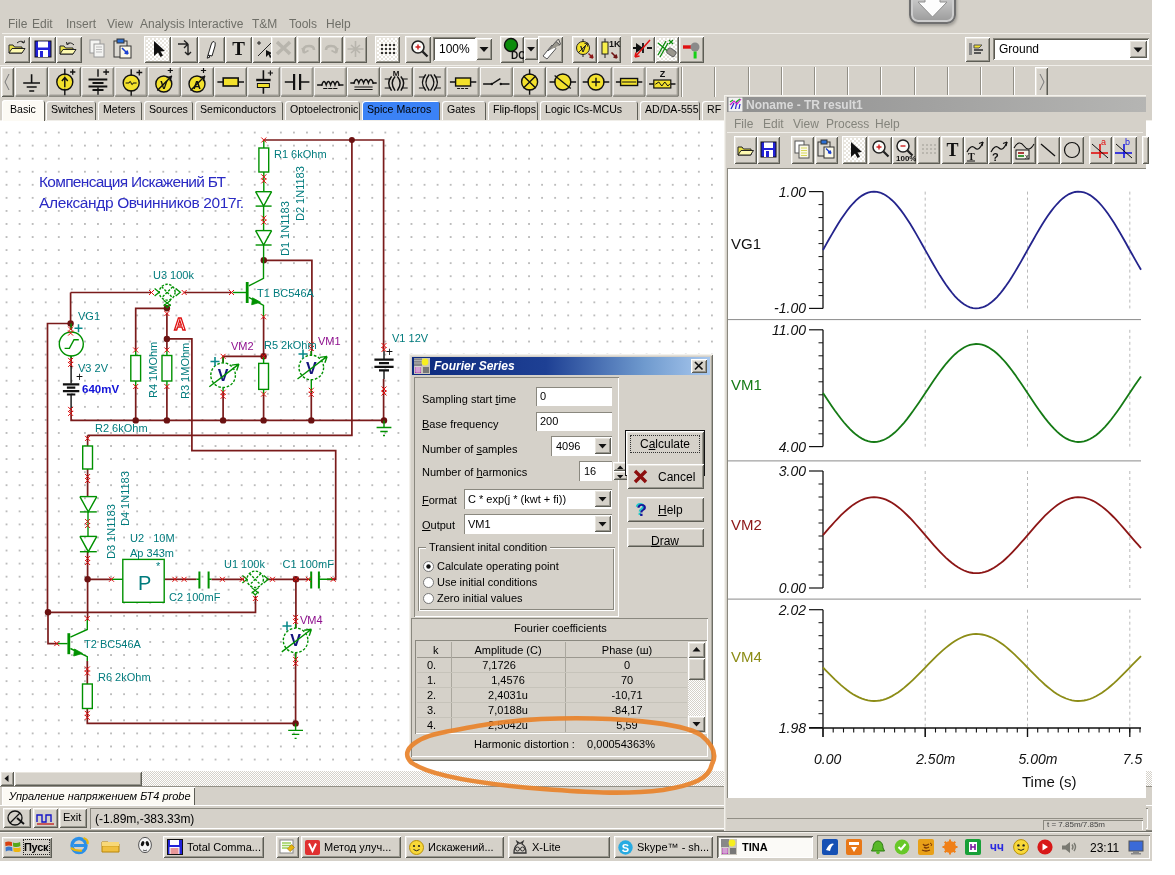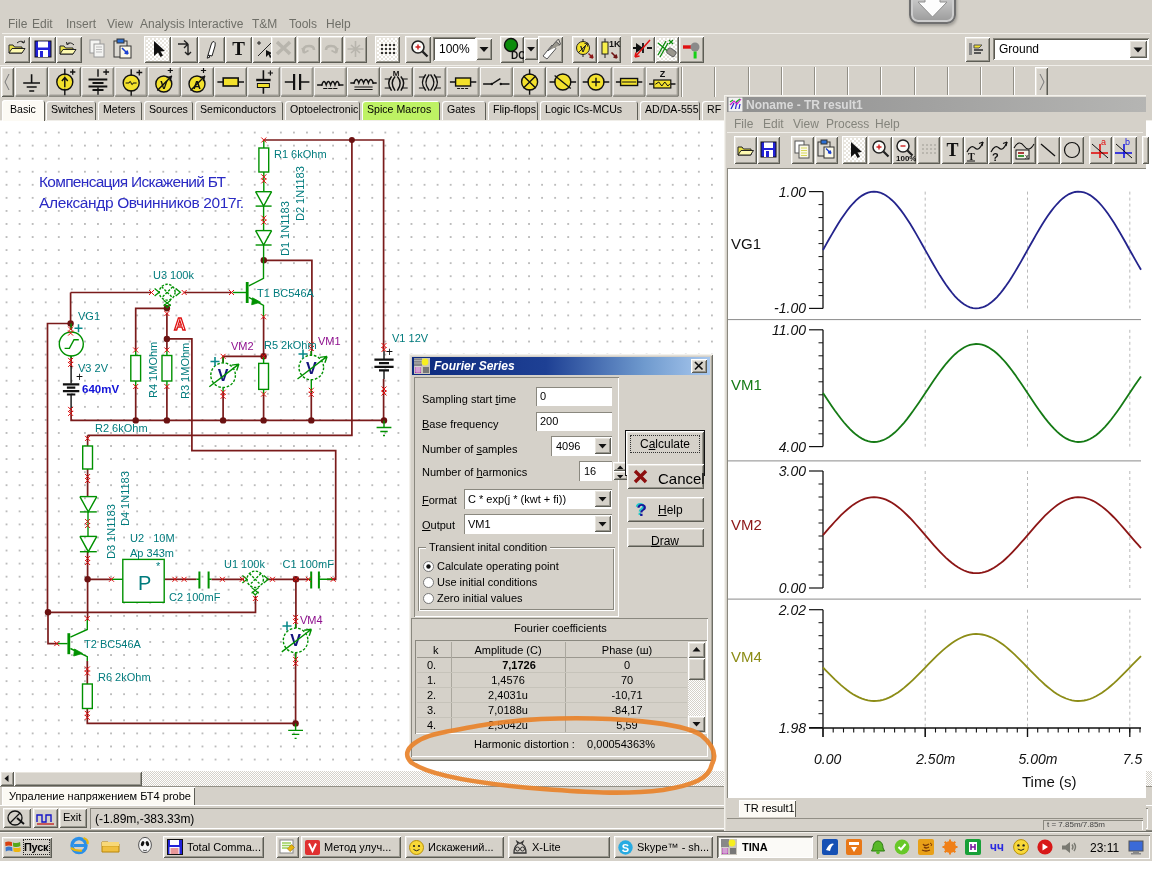--- a/index.html
+++ b/index.html
@@ -416,21 +416,21 @@
       </div>
       <div class="abs" style="left:144px;top:2px;width:49px;height:19px;background:#d5d1c9;border-radius:3px 3px 0 0;box-shadow:inset 1px 1px 0 #fff, inset -1px 0 0 #5d5d55;">
         <span style="position:absolute;left:5px;top:2px;">Sources</span>
       </div>
       <div class="abs" style="left:195px;top:2px;width:88px;height:19px;background:#d5d1c9;border-radius:3px 3px 0 0;box-shadow:inset 1px 1px 0 #fff, inset -1px 0 0 #5d5d55;">
         <span style="position:absolute;left:5px;top:2px;">Semiconductors</span>
       </div>
       <div class="abs" style="left:285px;top:2px;width:75px;height:19px;background:#d5d1c9;border-radius:3px 3px 0 0;box-shadow:inset 1px 1px 0 #fff, inset -1px 0 0 #5d5d55;">
         <span style="position:absolute;left:5px;top:2px;">Optoelectronic</span>
       </div>
-      <div class="abs" style="left:362px;top:2px;width:78px;height:19px;background:#bef264;border-radius:3px 3px 0 0;box-shadow:inset 1px 1px 0 #fff, inset -1px 0 0 #5d5d55;">
+      <div class="abs" style="left:362px;top:2px;width:78px;height:19px;background:#3b82f6;border-radius:3px 3px 0 0;box-shadow:inset 1px 1px 0 #fff, inset -1px 0 0 #5d5d55;">
         <span style="position:absolute;left:5px;top:2px;">Spice Macros</span>
       </div>
       <div class="abs" style="left:442px;top:2px;width:44px;height:19px;background:#d5d1c9;border-radius:3px 3px 0 0;box-shadow:inset 1px 1px 0 #fff, inset -1px 0 0 #5d5d55;">
         <span style="position:absolute;left:5px;top:2px;">Gates</span>
       </div>
       <div class="abs" style="left:488px;top:2px;width:50px;height:19px;background:#d5d1c9;border-radius:3px 3px 0 0;box-shadow:inset 1px 1px 0 #fff, inset -1px 0 0 #5d5d55;">
         <span style="position:absolute;left:5px;top:2px;">Flip-flops</span>
       </div>
       <div class="abs" style="left:540px;top:2px;width:98px;height:19px;background:#d5d1c9;border-radius:3px 3px 0 0;box-shadow:inset 1px 1px 0 #fff, inset -1px 0 0 #5d5d55;">
         <span style="position:absolute;left:5px;top:2px;">Logic ICs-MCUs</span>
@@ -676,21 +676,21 @@
     </svg>
   </div>
 
   <div class="abs" id="sch-hscroll" style="left:0;top:771px;width:1152px;height:15px;background-image:repeating-conic-gradient(#fff 0 25%,#d5d1c9 0 50%);background-size:2px 2px;">
     <div class="abs btn face" style="left:0;top:0;width:14px;height:15px;"><svg width="14" height="15">
           <path d="M8.5 4 L4.5 7.5 L8.5 11 Z" fill="#111"></path>
         </svg></div>
     <div class="abs btn face" style="left:14px;top:0;width:128px;height:15px;"></div>
   </div>
 
-  <div class="abs face" id="sch-sheettabs" style="left:0;top:786px;width:1152px;height:19px;box-shadow:inset 0 1px 0 #928f86;">
+  <div class="abs face" id="sch-sheettabs" style="left:0;top:786px;width:1152px;height:19px;box-shadow:inset 0 1px 0 #928f86;font-style:italic;">
     <div class="abs" style="left:2px;top:1px;width:193px;height:18px;background:#fcfaf4;box-shadow:inset 1px 1px 0 #fff, inset -1px 0 0 #5d5d55;">
       <span style="position:absolute;left:7px;top:3px;font-size:11px;">Упраление напряжением БТ4 probe</span>
     </div>
   </div>
 
   <div class="abs face" id="sch-status" style="left:0;top:805px;width:1152px;height:27px;box-shadow:inset 0 1px 0 #fff, inset 0 -2px 0 #8a887f;">
     <div class="abs btn" style="left:3px;top:3px;width:28px;height:20px;"><svg width="28" height="20">
           <circle cx="12" cy="10" r="7" fill="none" stroke="#111" stroke-width="1.3"></circle>
           <path d="M7 15 L17 5" stroke="#111" stroke-width="1.3"></path>
           <path d="M14 10 l7 6" stroke="#111" stroke-width="2"></path>
@@ -783,21 +783,21 @@
       </svg>
 
     <div class="abs btn" style="left:217px;top:77px;width:78px;height:44px;box-shadow:0 0 0 1px #111, inset 1px 1px 0 #ffffff, inset -1px -1px 0 #5d5d55, inset 2px 2px 0 #e8e5de, inset -2px -2px 0 #98968d;">
       <div class="abs" style="left:4px;top:4px;width:70px;height:18px;border:1px dotted #333;"></div>
       <span style="position:absolute;left:14px;top:6px;font-size:12px;">C<u>a</u>lculate</span>
     </div>
     <div class="abs btn" style="left:218px;top:110px;width:77px;height:25px;">
       <svg class="abs" style="left:6px;top:5px" width="16" height="15">
           <path d="M2 2 L13 13 M13 2 L2 13" stroke="#8c0f0f" stroke-width="3.4"></path>
         </svg>
-      <span style="position:absolute;left:31px;top:6px;font-size:15px;">Cancel</span>
+      <span style="position:absolute;left:31px;top:6px;font-size:12px;">Cancel</span>
     </div>
     <div class="abs btn" style="left:218px;top:143px;width:77px;height:25px;">
       <svg class="abs" style="left:7px;top:3px" width="15" height="19">
           <text x="1" y="15" font-size="17" font-weight="bold" fill="#1ec8c8">?</text>
           <text x="2.5" y="16" font-size="17" font-weight="bold" fill="#15159a">?</text>
         </svg>
       <span style="position:absolute;left:31px;top:6px;font-size:12px;"><u>H</u>elp</span>
     </div>
     <div class="abs btn" style="left:218px;top:174px;width:77px;height:19px;">
       <span style="position:absolute;left:24px;top:6px;font-size:12px;"><u>D</u>raw</span>
@@ -809,21 +809,21 @@
       <div class="abs" style="left:2px;top:2px;width:270px;height:92px;font-size:11px;">
         <div class="abs" style="left:0;top:0;width:270px;height:16px;border-bottom:1px solid #9b988f;">
           <span style="position:absolute;left:16px;top:2px;">k</span>
           <span style="position:absolute;left:91px;top:2px;transform:translateX(-50%);">Amplitude (C)</span>
           <span style="position:absolute;left:210px;top:2px;transform:translateX(-50%);">Phase (ш)</span>
         </div>
         <div class="abs" style="left:34px;top:0;width:1px;height:90px;background:#aaa79e;"></div>
         <div class="abs" style="left:148px;top:0;width:1px;height:90px;background:#aaa79e;"></div>
         <div class="abs" style="left:0;top:16px;width:270px;height:15px;border-bottom:1px solid #c6c3ba;">
             <span style="position:absolute;left:10px;top:1px;">0.</span>
-            <span style="position:absolute;left:102px;top:1px;transform:translateX(-50%);font-weight:bold;">7,1726</span>
+            <span style="position:absolute;left:82px;top:1px;transform:translateX(-50%);">7,1726</span>
             <span style="position:absolute;left:210px;top:1px;transform:translateX(-50%);">0</span>
           </div>
           <div class="abs" style="left:0;top:31px;width:270px;height:15px;border-bottom:1px solid #c6c3ba;">
             <span style="position:absolute;left:10px;top:1px;">1.</span>
             <span style="position:absolute;left:91px;top:1px;transform:translateX(-50%);">1,4576</span>
             <span style="position:absolute;left:210px;top:1px;transform:translateX(-50%);">70</span>
           </div>
           <div class="abs" style="left:0;top:46px;width:270px;height:15px;border-bottom:1px solid #c6c3ba;">
             <span style="position:absolute;left:10px;top:1px;">2.</span>
             <span style="position:absolute;left:91px;top:1px;transform:translateX(-50%);">2,4031u</span>
@@ -1094,25 +1094,20 @@
             <text x="815" y="732.6" font-size="14" font-style="italic" fill="#111" text-anchor="end">1.98</text>
             <text x="823.0" y="764" font-size="14" font-style="italic" fill="#111">0.00</text>
             <text x="925.2" y="764" font-size="14" font-style="italic" fill="#111">2.50m</text>
             <text x="1027.5" y="764" font-size="14" font-style="italic" fill="#111">5.00m</text>
             <text x="1131.8" y="764" font-size="14" font-style="italic" fill="#111">7.5</text>
             <text x="1031" y="787" font-size="15" fill="#111">Time (s)</text>
           </g>
       </svg>
     </div>
 
-    <div class="abs face" style="left:3px;top:703px;width:416px;height:20px;">
-      <div class="abs" style="left:12px;top:2px;width:57px;height:17px;background:#fcfaf4;box-shadow:inset 1px 1px 0 #fff, inset -1px 0 0 #5d5d55;white-space:nowrap;">
-          <span style="position:absolute;left:5px;top:2px;font-size:11px;">TR result1</span>
-        </div>
-    </div>
 
     <div class="abs face" style="left:3px;top:723px;width:416px;height:9px;box-shadow:inset 0 1px 0 #928f86;">
       <div class="abs" style="left:316px;top:2px;width:100px;height:10px;box-shadow:inset 1px 1px 0 #8a887f, inset -1px 0 0 #fff;overflow:hidden;">
           <span style="position:absolute;left:4px;top:0px;font-size:8px;color:#444;">t = 7.85m/7.85m</span>
         </div>
     </div>
   </div>
 
   <div class="abs face" id="taskbar" style="left:0;top:831px;width:1152px;height:30px;box-shadow:inset 0 1px 0 #6e6e66, inset 0 2px 0 #f3f1ec;">
 

